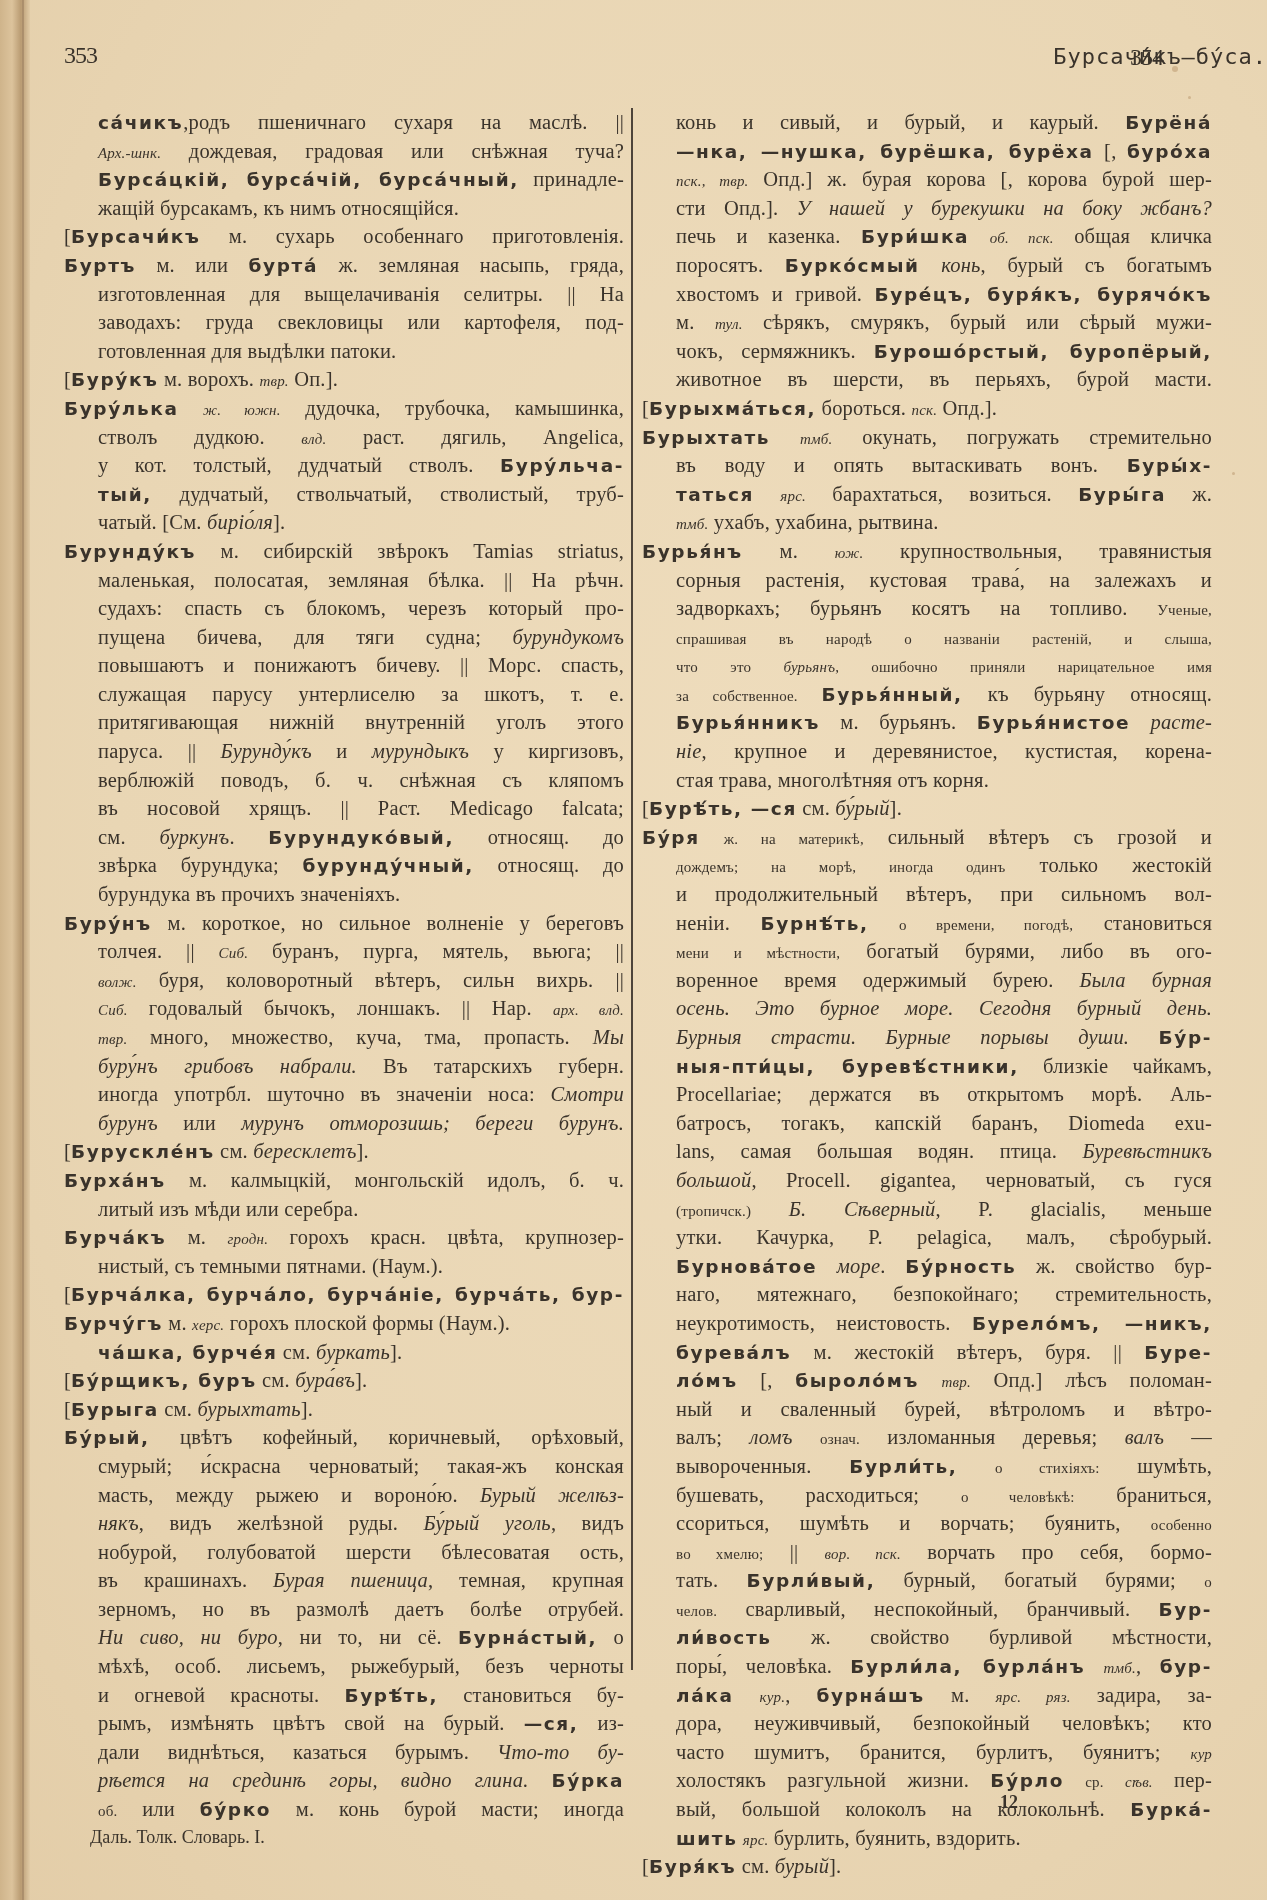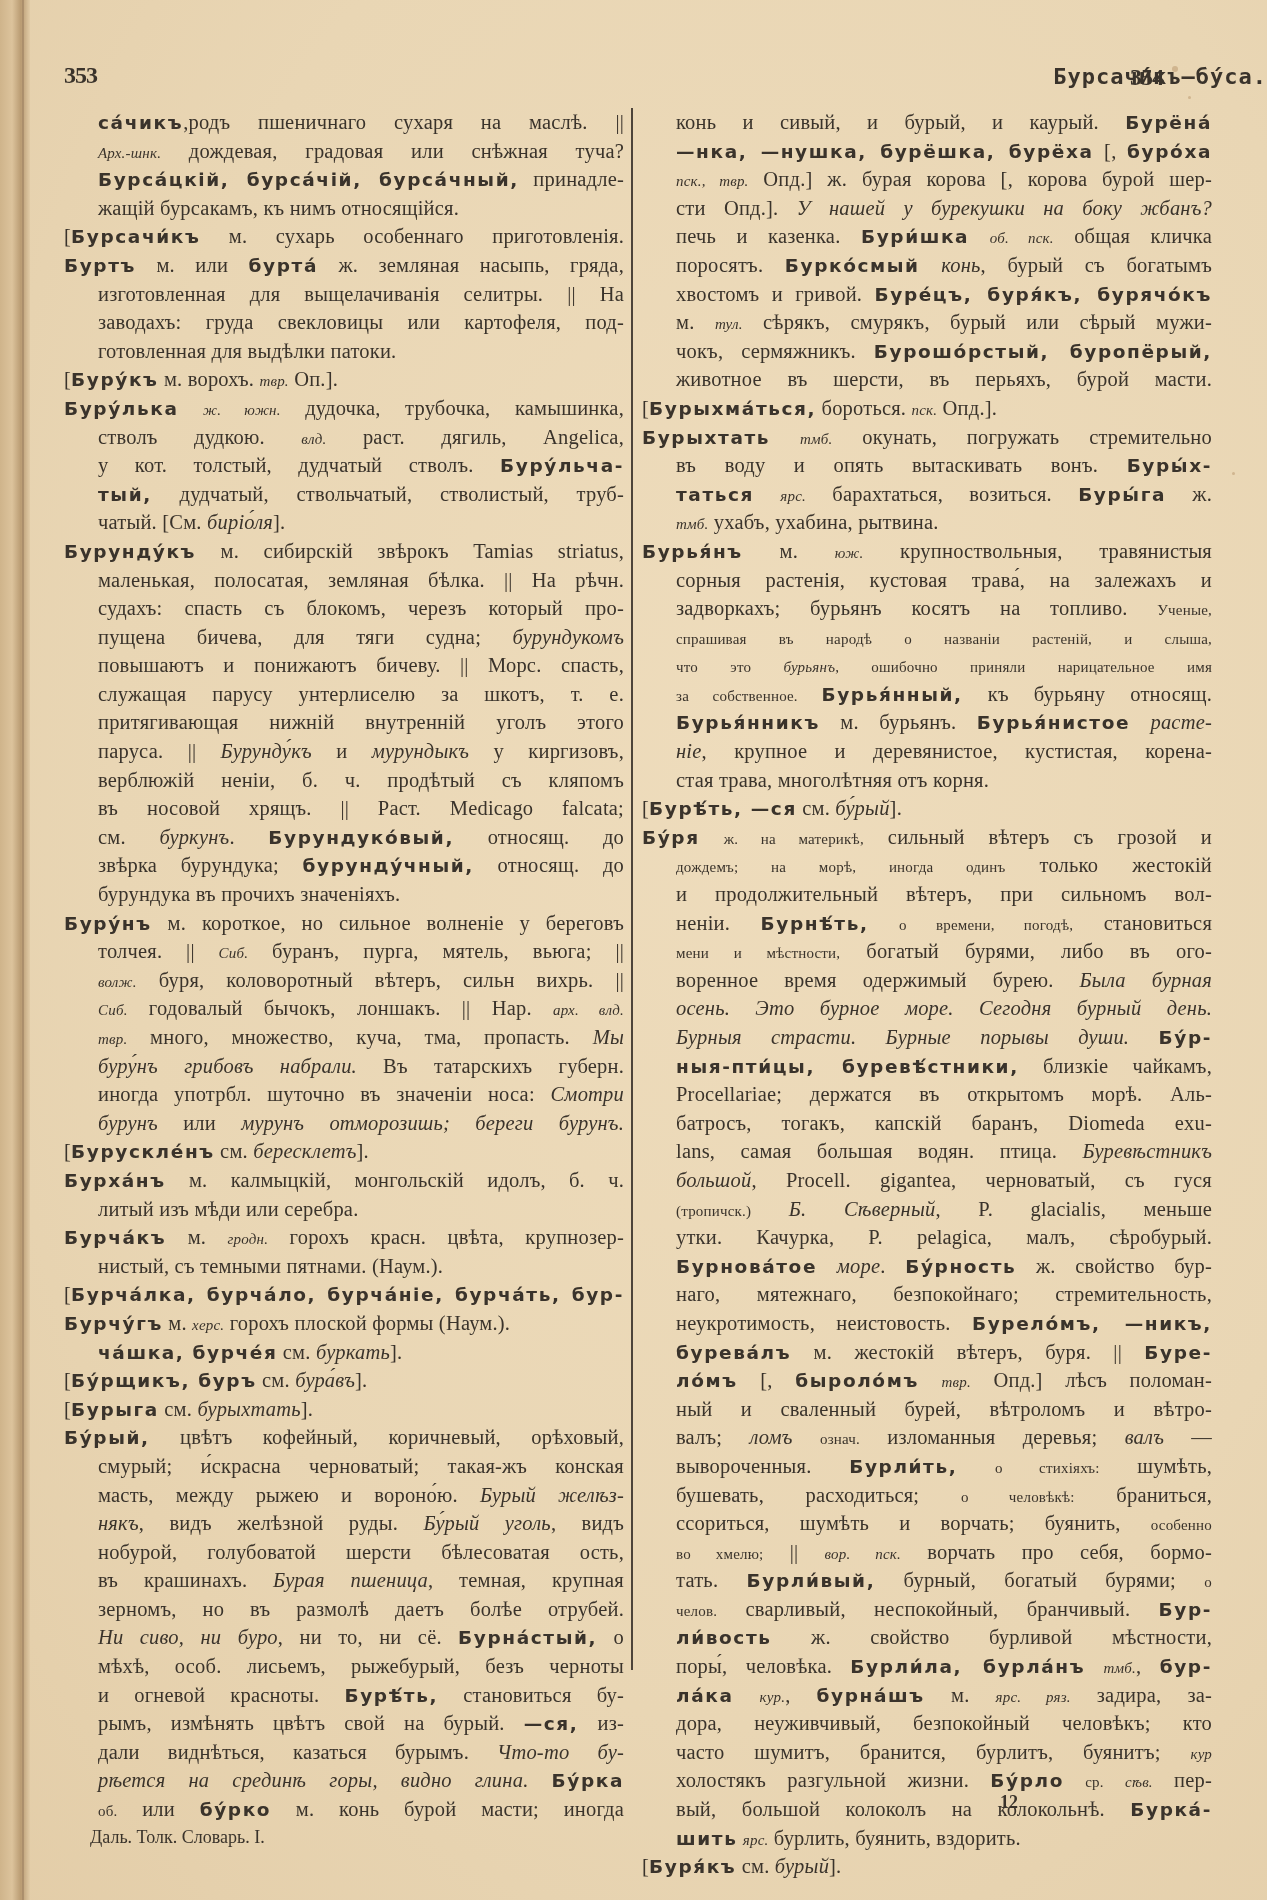--- a/index.html
+++ b/index.html
@@ -12,21 +12,21 @@
   .page{
     position:absolute;left:0;top:0;width:1267px;height:1900px;
     background:
       radial-gradient(ellipse at 60% 40%, #eedcbc 0%, #e9d6b4 60%, #e3cda8 100%);
   }
   .binding{
     position:absolute;left:0;top:0;width:30px;height:1900px;
     background:linear-gradient(90deg,#cfb48b 0%,#dcc39c 40%,#b99b72 70%,#e1cba6 100%);
   }
   .binding-line{position:absolute;left:22px;top:0;width:2px;height:1900px;background:#9d8160;opacity:.6;}
-  .header{position:absolute;top:62px;left:0;width:1024px;height:40px;font-weight:bold;}
+  .header{position:absolute;top:42px;left:0;width:1024px;height:40px;}
   .pnum-left{position:absolute;left:64px;top:0;font-size:24px;font-family:"Liberation Serif",serif;letter-spacing:-1px;}
   .pnum-right{position:absolute;left:1130px;top:2px;font-size:24px;font-family:"Liberation Serif",serif;letter-spacing:-1px;}
   .running-head{position:absolute;left:0;width:1267px;top:2px;text-align:right;font-size:22px;font-family:"DejaVu Sans Mono","Liberation Mono",monospace;letter-spacing:1px;}
   .col{position:absolute;top:108px;width:560px;}
   .col.left{left:64px;width:560px;}
   .col.right{left:642px;width:570px;}
   .col-rule{position:absolute;left:631px;top:108px;width:1.5px;height:1562px;background:#4d443a;}
   .line{
     height:28.6px;line-height:28.6px;font-size:20.5px;white-space:nowrap;
     text-align:justify;text-align-last:justify;
@@ -72,21 +72,21 @@
       <div class="line ind"><span class="b">тый,</span><span> дудчатый, ствольчатый, стволистый, труб-</span></div>
       <div class="line ind last"><span>чатый. [См. </span><span class="i">биріо́ля</span><span>].</span></div>
       <div class="line"><span class="b">Бурунду́къ</span><span> м. сибирскій звѣрокъ Tamias striatus,</span></div>
       <div class="line ind"><span>маленькая, полосатая, земляная бѣлка. || На рѣчн.</span></div>
       <div class="line ind"><span>судахъ: спасть съ блокомъ, черезъ который про-</span></div>
       <div class="line ind"><span>пущена бичева, для тяги судна; </span><span class="i">бурундукомъ</span></div>
       <div class="line ind"><span>повышаютъ и понижаютъ бичеву. || Морс. спасть,</span></div>
       <div class="line ind"><span>служащая парусу унтерлиселю за шкотъ, т. е.</span></div>
       <div class="line ind"><span>притягивающая нижній внутренній уголъ этого</span></div>
       <div class="line ind"><span>паруса. || </span><span class="i">Бурунду́къ</span><span> и </span><span class="i">мурундыкъ</span><span> у киргизовъ,</span></div>
-      <div class="line ind"><span>верблюжій неніи, б. ч. продѣтый съ кляпомъ</span></div>
+      <div class="line ind"><span>верблюжій поводъ, б. ч. снѣжная съ кляпомъ</span></div>
       <div class="line ind"><span>въ носовой хрящъ. || Раст. Medicago falcata;</span></div>
       <div class="line ind"><span>см. </span><span class="i">буркунъ</span><span>. </span><span class="b">Бурундуко́вый,</span><span> относящ. до</span></div>
       <div class="line ind"><span>звѣрка бурундука; </span><span class="b">бурунду́чный,</span><span> относящ. до</span></div>
       <div class="line ind last"><span>бурундука въ прочихъ значеніяхъ.</span></div>
       <div class="line"><span class="b">Буру́нъ</span><span> м. короткое, но сильное волненіе у береговъ</span></div>
       <div class="line ind"><span>толчея. || </span><span class="si">Сиб.</span><span> буранъ, пурга, мятель, вьюга; ||</span></div>
       <div class="line ind"><span class="si">волж.</span><span> буря, коловоротный вѣтеръ, сильн вихрь. ||</span></div>
       <div class="line ind"><span class="si">Сиб.</span><span> годовалый бычокъ, лоншакъ. || Нар. </span><span class="si">арх. влд.</span></div>
       <div class="line ind"><span class="si">твр.</span><span> много, множество, куча, тма, пропасть. </span><span class="i">Мы</span></div>
       <div class="line ind"><span class="i">буру́нъ грибовъ набрали.</span><span> Въ татарскихъ губерн.</span></div>

